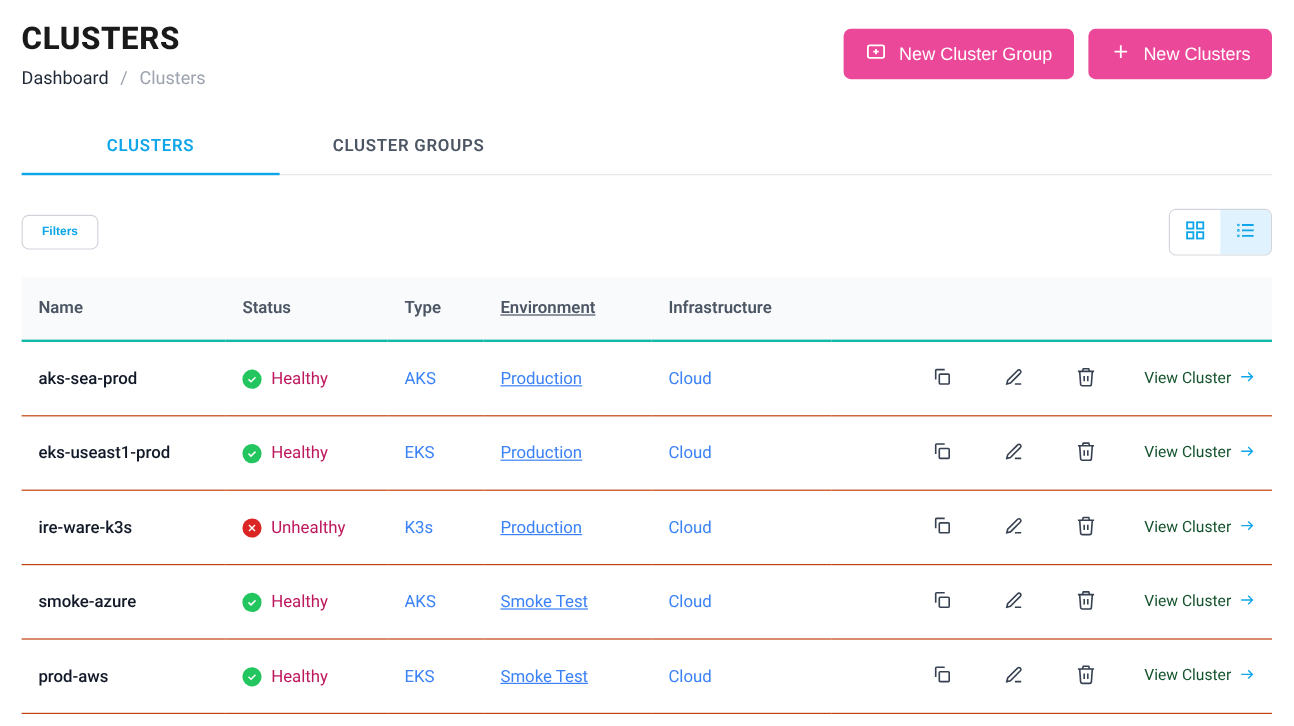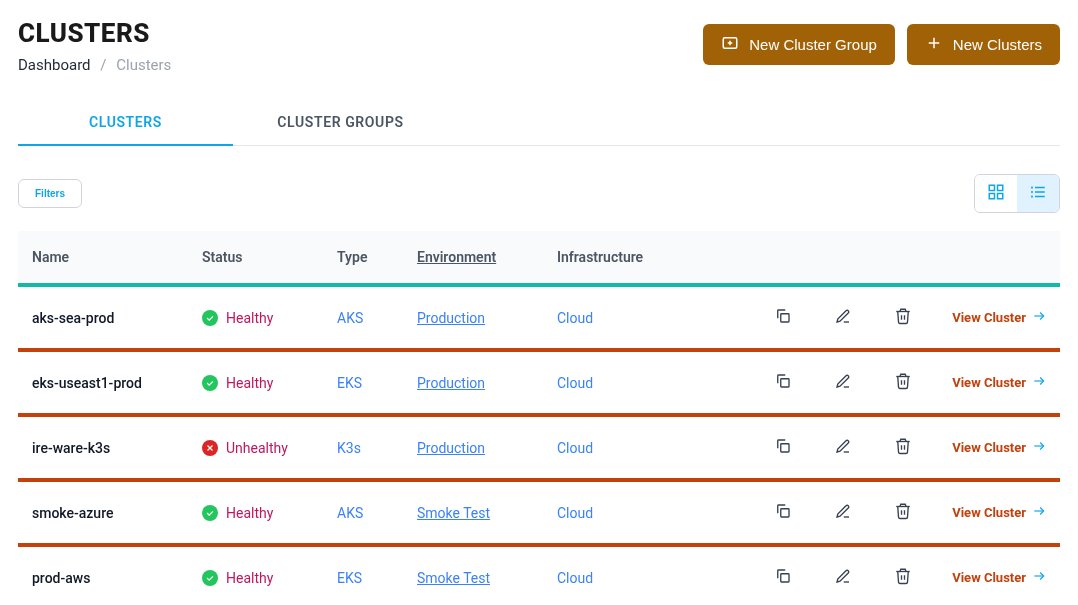--- a/index.html
+++ b/index.html
@@ -43,21 +43,21 @@
     }
     .breadcrumb .crumb-current {
       color: #9ca3af;
     }
     .header-buttons {
       display: flex;
       gap: 12px;
       margin-top: 6px;
     }
     .btn-primary {
-      background: #a16207;
+      background: #ec4899;
       color: #fff;
       border: none;
       border-radius: 6px;
       padding: 10px 18px;
       font-size: 15px;
       font-weight: 500;
       display: inline-flex;
       align-items: center;
       gap: 10px;
       cursor: pointer;
@@ -131,33 +131,33 @@
       fill: none;
       stroke-width: 2;
     }
     .table {
       margin-top: 18px;
       width: 100%;
       border-collapse: collapse;
     }
     .thead {
       background: #f9fafb;
-      border-bottom: 4px solid #14b8a6;
+      border-bottom: 2px solid #14b8a6;
     }
     .th, .td {
       text-align: left;
       padding: 18px 14px;
       font-size: 14px;
     }
     .th {
       color: #4b5563;
       font-weight: 600;
     }
     .row {
-      border-bottom: 4px solid #c2410c;
+      border-bottom: 1px solid #c2410c;
     }
     .td-name {
       color: #111827;
       font-weight: 500;
     }
     .td-muted {
       color: #3b82f6;
     }
     .status-cell {
       display: flex;
@@ -200,23 +200,23 @@
       display: flex;
     }
     .icon-btn svg {
       width: 18px;
       height: 18px;
       stroke: #374151;
       fill: none;
       stroke-width: 1.8;
     }
     .view-link {
-      color: #c2410c;
+      color: #14532d;
       font-size: 13px;
-      font-weight: 700;
+      font-weight: 400;
       text-decoration: none;
       display: inline-flex;
       align-items: center;
       gap: 6px;
       cursor: pointer;
     }
     .view-link svg {
       width: 14px;
       height: 14px;
       stroke: #0ea5e9;

